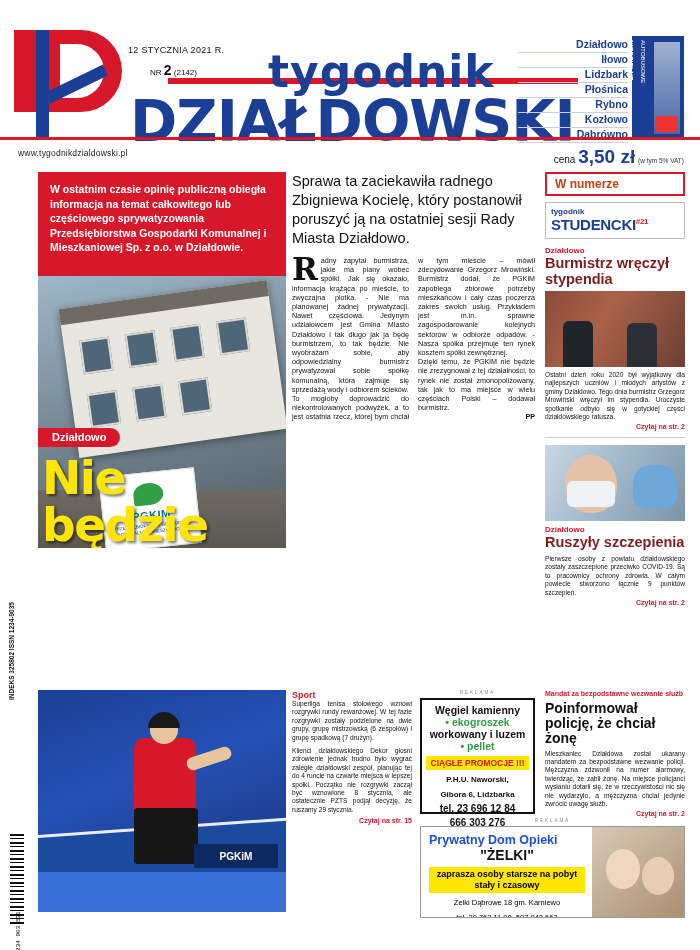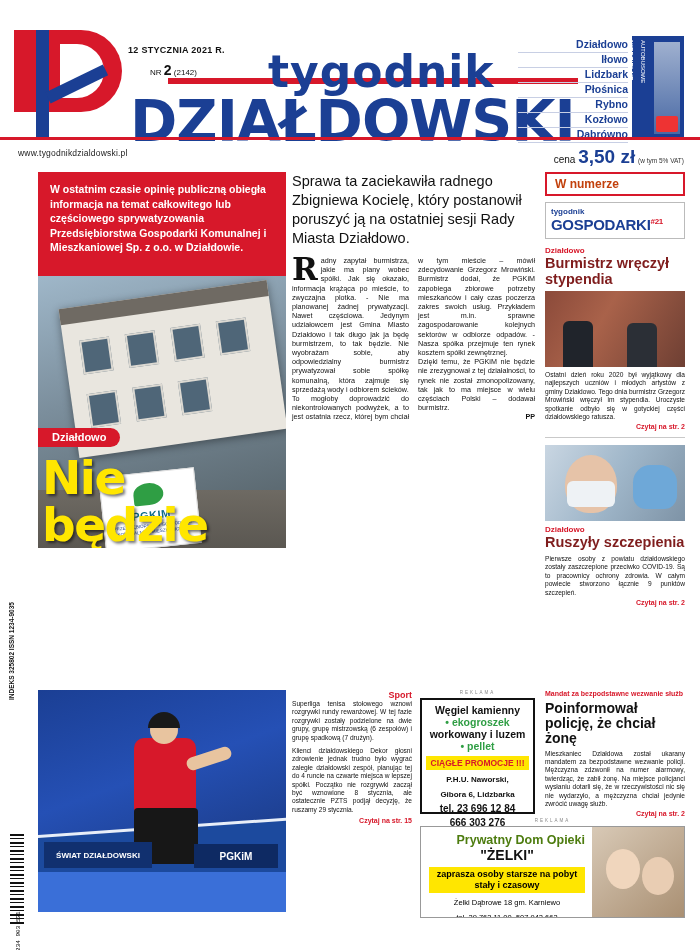--- a/index.html
+++ b/index.html
@@ -25,21 +25,21 @@
   }
   .mast-red .bluebar { position: absolute; left: 22px; top: 0; width: 13px; height: 110px; background: #1b3f94; }
   .mast-red .blueslash {
     position: absolute; left: 34px; top: 62px; width: 64px; height: 12px;
     background: #1b3f94; transform: rotate(-26deg); transform-origin: left center;
   }
   .mast-url {
     position: absolute; left: 18px; top: 148px; font-size: 8.5px; color: #222; letter-spacing: .2px;
   }
   .mast-date {
-    position: absolute; left: 128px; top: 45px; font-size: 9px; color: #111; font-weight: bold; letter-spacing: .3px;
+    position: absolute; left: 128px; top: 45px; font-size: 9px; color: #111; font-weight: normal; letter-spacing: .3px;
   }
   .mast-issue { position: absolute; left: 150px; top: 62px; font-size: 8px; color: #111; }
   .mast-issue b { font-size: 14px; }
   .mast-tyg {
     position: absolute; left: 268px; top: 46px;
     font-size: 44px; font-weight: bold; letter-spacing: 1px; color: #1b3f94;
     font-family: "DejaVu Sans", sans-serif;
   }
   .mast-dzial {
     position: absolute; left: 130px; top: 88px;
@@ -193,21 +193,21 @@
   .sport-photo .floor { position: absolute; left: 0; bottom: 0; width: 248px; height: 40px; background: #3a6fd8; }
   .sport-photo .player-body { position: absolute; left: 96px; top: 48px; width: 62px; height: 74px; background: #d7182a; border-radius: 10px 10px 4px 4px; }
   .sport-photo .player-head { position: absolute; left: 112px; top: 26px; width: 28px; height: 28px; background: #e8c49f; border-radius: 50%; }
   .sport-photo .hair { position: absolute; left: 110px; top: 22px; width: 32px; height: 16px; background: #191919; border-radius: 16px 16px 0 0; }
   .sport-photo .arm { position: absolute; left: 148px; top: 62px; width: 46px; height: 13px; background: #e8c49f; transform: rotate(-18deg); border-radius: 6px; }
   .sport-photo .legs { position: absolute; left: 96px; top: 118px; width: 64px; height: 56px; background: #171717; border-radius: 4px; }
   .sport-photo .banner { position: absolute; left: 6px; bottom: 44px; width: 108px; height: 26px; background: #11306f; color:#fff; font-size: 8px; font-weight: bold; display:flex; align-items:center; justify-content:center; }
   .sport-photo .banner2 { position: absolute; right: 8px; bottom: 44px; width: 84px; height: 24px; background: #0e2a63; color:#fff; font-size: 10px; font-weight: bold; display:flex; align-items:center; justify-content:center; }
 
   .sport-txt { position: absolute; left: 292px; top: 0; width: 120px; }
-  .sport-kicker { color: #d7182a; font-size: 9px; font-weight: bold; text-align: right; }
+  .sport-kicker { color: #d7182a; font-size: 9px; font-weight: bold; }
   .sport-head { font-size: 17px; font-weight: bold; line-height: 18px; color: #111; margin: 1px 0 5px; }
   .sport-body { font-size: 6.6px; line-height: 8.4px; text-align: justify; color: #111; }
   .sport-more { color: #d7182a; font-size: 7px; font-weight: bold; text-align: right; margin-top: 3px; }
 
   .ad-label { font-size: 4.5px; color: #888; letter-spacing: 2px; text-align: center; }
   .ad1 {
     position: absolute; left: 420px; top: 8px; width: 115px; height: 116px;
     border: 2px solid #111; background: #fff; padding: 4px; text-align: center;
   }
   .ad1 .t1 { font-size: 10.5px; font-weight: bold; line-height: 12px; color: #111; }
@@ -219,21 +219,21 @@
   .r2 { position: absolute; left: 545px; top: 0; width: 140px; }
   .r2 .kick { color: #d7182a; font-size: 7px; font-weight: bold; line-height: 8.5px; }
   .r2 .hd { font-size: 14px; font-weight: bold; line-height: 15px; color: #111; margin: 2px 0 4px; }
   .r2 .bd { font-size: 6.6px; line-height: 8.4px; text-align: justify; color: #111; }
 
   .ad2 {
     position: absolute; left: 420px; top: 136px; width: 265px; height: 92px;
     border: 1px solid #999; background: #fff; overflow: hidden;
   }
   .ad2 .inner { padding: 6px 8px; width: 172px; }
-  .ad2 .t1 { font-size: 12.5px; font-weight: bold; color: #4d7c0f; text-align: right; line-height: 14px; }
+  .ad2 .t1 { font-size: 12.5px; font-weight: bold; color: #1d4ed8; text-align: left; line-height: 14px; }
   .ad2 .t2 { font-size: 14px; font-weight: bold; color: #111; text-align: center; }
   .ad2 .y { background: #ffe600; font-size: 9px; font-weight: bold; text-align: center; padding: 2px 0; margin-top: 4px; line-height: 11px; }
   .ad2 .t3 { font-size: 7.5px; text-align: center; margin-top: 5px; line-height: 10px; }
   .ad2 .photo {
     position: absolute; right: 0; top: 0; width: 92px; height: 92px;
     background: linear-gradient(140deg,#d8c9b6,#a98f72);
   }
   .ad2 .photo .f1 { position:absolute; left:14px; top:22px; width:34px; height:40px; background:#f0d6bd; border-radius:50%; }
   .ad2 .photo .f2 { position:absolute; right:10px; top:30px; width:32px; height:38px; background:#e9cdb3; border-radius:50%; }
 
@@ -337,21 +337,21 @@
         <p>Dzięki temu, że PGKiM nie będzie nie zrezygnował z tej działalności, to rynek nie został zmonopolizowany, tak jak to ma miejsce w wielu częściach Polski – dodawał burmistrz.</p>
         <p class="sig">PP</p>
       </div>
     </div>
 
     <div class="right">
       <div class="wn-head">W numerze</div>
       <div class="stud-box">
         <div class="stud-top">tygodnik</div>
         <div class="stud-big">
-          <span>GOSPODARKI</span><span class="hash">#21</span>
+          <span>STUDENCKI</span><span class="hash">#21</span>
         </div>
       </div>
 
       <div>
         <div class="r-kicker">Działdowo</div>
         <div class="r-head">Burmistrz wręczył stypendia</div>
         <div class="r-photo ph-a">
           <div class="man"></div>
           <div class="man2"></div>
         </div>
@@ -378,21 +378,20 @@
   <div class="bottom">
 
     <div class="sport-photo">
       <div class="table"></div>
       <div class="floor"></div>
       <div class="player-body"></div>
       <div class="legs"></div>
       <div class="player-head"></div>
       <div class="hair"></div>
       <div class="arm"></div>
-      <div class="banner">ŚWIAT DZIAŁDOWSKI</div>
       <div class="banner2">PGKiM</div>
     </div>
 
     <div class="sport-txt">
       <div class="sport-kicker">Sport</div>
       <div class="sport-body">Superliga tenisa stołowego wznowi rozgrywki rundy rewanżowej. W tej fazie rozgrywki zostały podzielone na dwie grupy, grupę mistrzowską (6 zespołów) i grupę spadkową (7 drużyn).</div>
       <div class="sport-body" style="margin-top:5px">Klienci działdowskiego Dekor głosni zdrowienie jednak trudno było wygrać zaległe działdowski zespół, planując tej do 4 runcie na czwarte miejsca w lepszej spółki. Początko nie rozgrywki zaczął być wznowione 8 stycznia, ale ostatecznie PZTS podjął decyzję, że ruszamy 29 stycznia.</div>
       <div class="sport-more">Czytaj na str. 15</div>
     </div>
 

